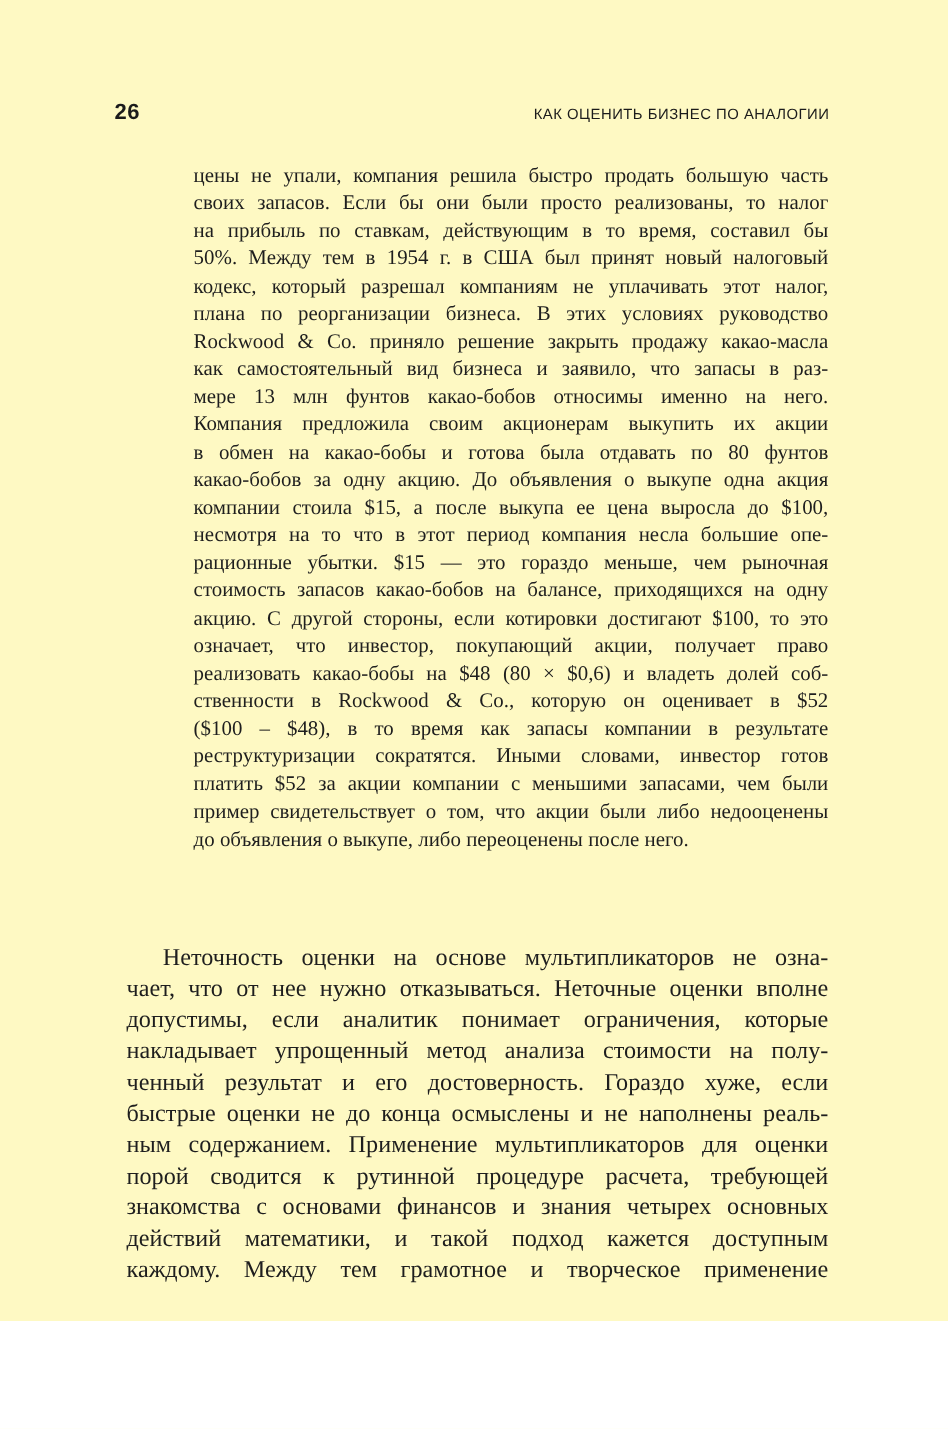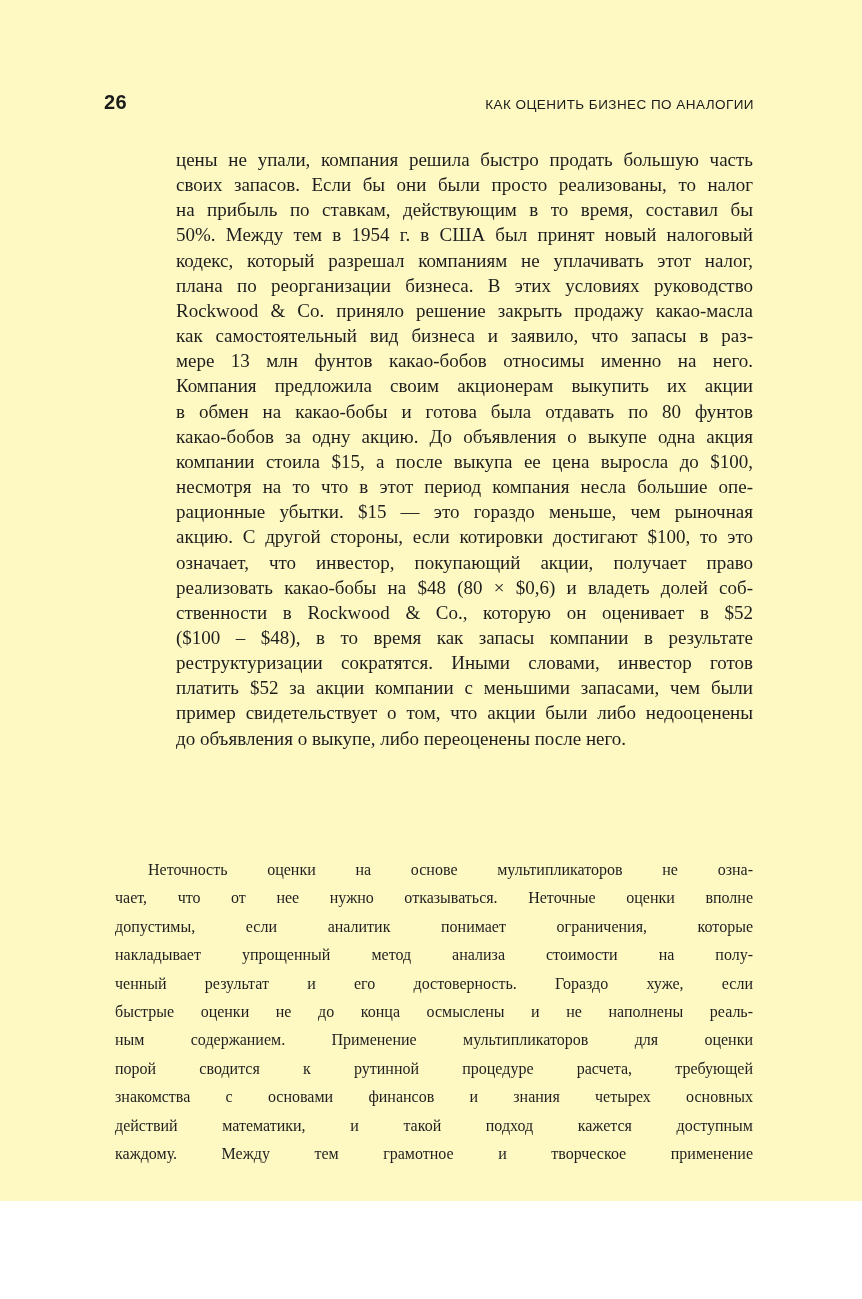--- a/index.html
+++ b/index.html
@@ -47,21 +47,21 @@
     font-size: 19px;
     line-height: 25.15px;
     color: #1e1e1e;
   }
   .body-paragraph {
     position: absolute;
     left: 115px;
     top: 856px;
     width: 638px;
     font-family: "Liberation Serif", "DejaVu Serif", serif;
-    font-size: 16px;
+    font-size: 22px;
     line-height: 28.4px;
     color: #1e1e1e;
   }
   .tline {
     text-align: justify;
     text-align-last: justify;
   }
   .tline.last {
     text-align-last: left;
   }
@@ -88,20 +88,21 @@
       <div class="tline">плана по реорганизации бизнеса. В этих условиях руководство</div>
       <div class="tline">Rockwood &amp; Co. приняло решение закрыть продажу какао-масла</div>
       <div class="tline">как самостоятельный вид бизнеса и заявило, что запасы в раз-</div>
       <div class="tline">мере 13 млн фунтов какао-бобов относимы именно на него.</div>
       <div class="tline">Компания предложила своим акционерам выкупить их акции</div>
       <div class="tline">в обмен на какао-бобы и готова была отдавать по 80 фунтов</div>
       <div class="tline">какао-бобов за одну акцию. До объявления о выкупе одна акция</div>
       <div class="tline">компании стоила $15, а после выкупа ее цена выросла до $100,</div>
       <div class="tline">несмотря на то что в этот период компания несла большие опе-</div>
       <div class="tline">рационные убытки. $15 — это гораздо меньше, чем рыночная</div>
+      <div class="tline">стоимость запасов какао-бобов на балансе, приходящихся на одну</div>
       <div class="tline">акцию. С другой стороны, если котировки достигают $100, то это</div>
       <div class="tline">означает, что инвестор, покупающий акции, получает право</div>
       <div class="tline">реализовать какао-бобы на $48 (80 × $0,6) и владеть долей соб-</div>
       <div class="tline">ственности в Rockwood &amp; Co., которую он оценивает в $52</div>
       <div class="tline">($100 – $48), в то время как запасы компании в результате</div>
       <div class="tline">реструктуризации сократятся. Иными словами, инвестор готов</div>
       <div class="tline">платить $52 за акции компании с меньшими запасами, чем были</div>
       <div class="tline">пример свидетельствует о том, что акции были либо недооценены</div>
       <div class="tline last">до объявления о выкупе, либо переоценены после него.</div>
     </section>

